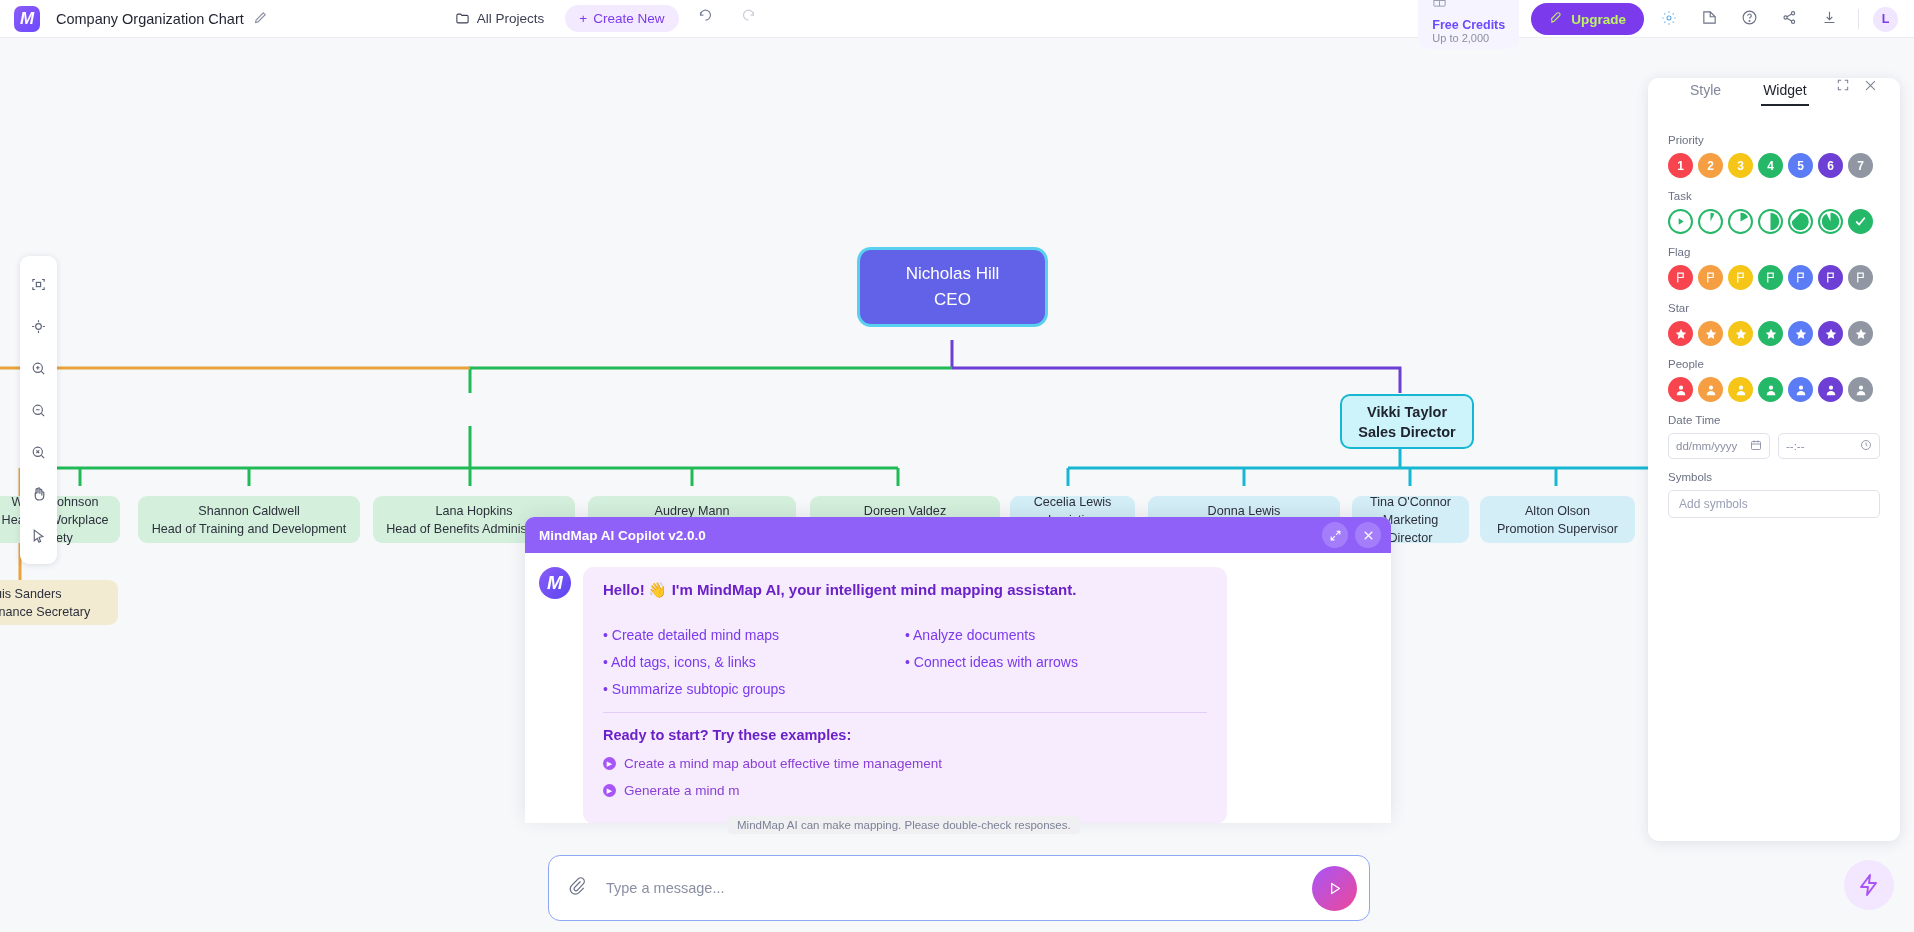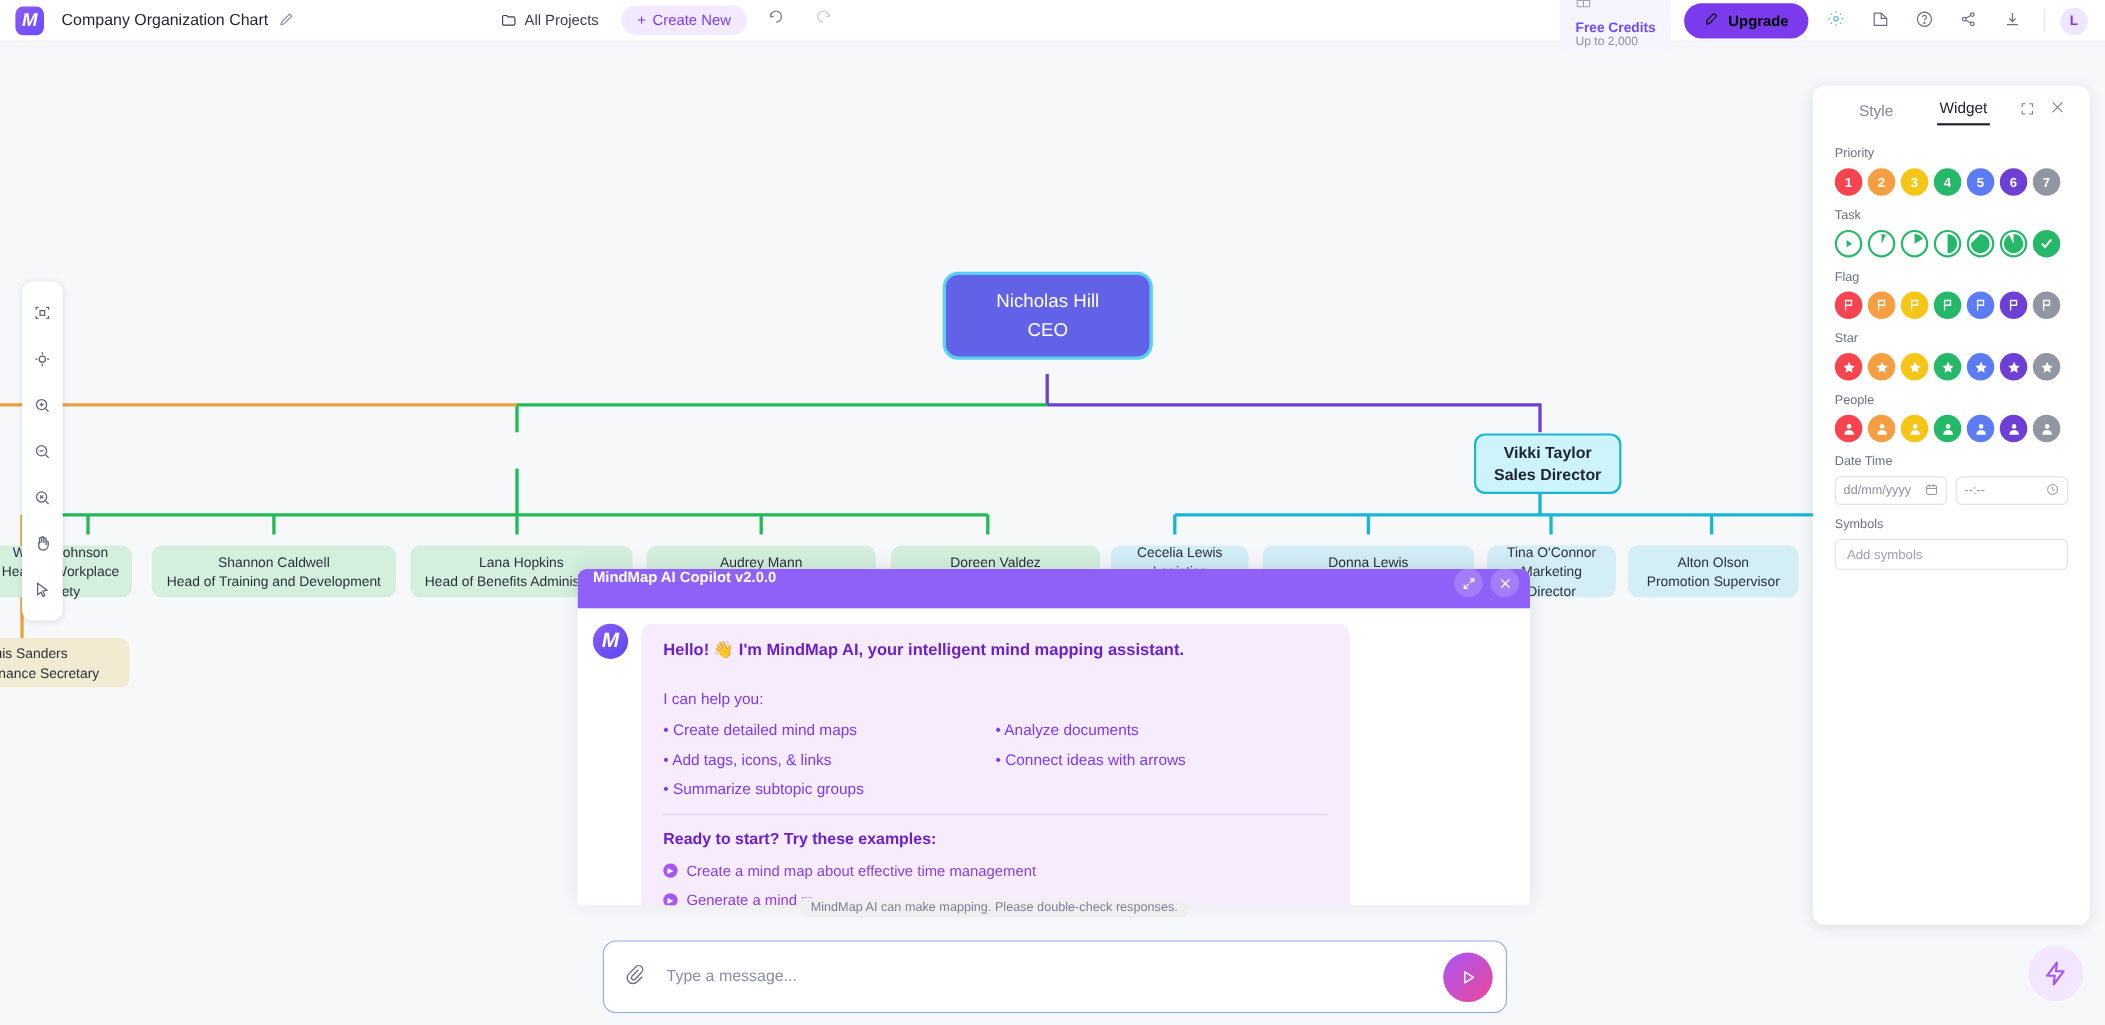--- a/index.html
+++ b/index.html
@@ -40,21 +40,21 @@
   .hdr-right { position: absolute; right: 0; top: 0; height: 38px; display: flex; align-items: center; }
   .credits {
     display: flex; align-items: flex-start; gap: 8px; background: #f6f4fe;
     padding: 4px 14px; border-radius: 9px; flex-direction: column;
   }
   .credits .gift { color: #9aa0b4; font-size: 14px; }
   .cr-l1 { font-size: 12.5px; color: #6d4aff; font-weight: 600; line-height: 13px; }
   .cr-l2 { font-size: 11px; color: #8b8fa3; line-height: 13px; }
   .upgrade {
     display: flex; align-items: center; gap: 7px; margin-left: 12px;
-    background: #7c3aed; color: #000000; font-size: 13.5px; font-weight: 600;
+    background: #7c3aed; color: #bef264; font-size: 13.5px; font-weight: 600;
     padding: 7px 18px; border-radius: 17px;
   }
   .hicon { width: 30px; text-align: center; color: #6b7183; font-size: 15px; margin-left: 10px; }
   .hdivider { width: 1px; height: 20px; background: #e3e5ec; margin-left: 14px; }
   .avatar {
     width: 25px; height: 25px; border-radius: 50%; background: #f0e6ff;
     color: #7c3aed; font-size: 12.5px; font-weight: 600;
     display: flex; align-items: center; justify-content: center;
     margin: 0 16px 0 14px;
   }
@@ -95,21 +95,21 @@
     width: 37px; height: 42px; display: flex; align-items: center; justify-content: center;
     color: #5d6377;
   }
 
   
   .rpanel {
     position: absolute; right: 14px; top: 78px; width: 252px; height: 763px;
     background: #fff; border-radius: 11px; box-shadow: 0 2px 14px rgba(30,35,60,.11);
     z-index: 50; padding: 0 20px;
   }
-  .rp-tabs { display: flex; align-items: center; height: 44px; position: relative; }
+  .rp-tabs { display: flex; align-items: flex-start; height: 44px; position: relative; }
   .rp-tab { font-size: 14px; color: #80869a; padding: 4px 2px; }
   .rp-tab.t1 { margin-left: 20px; }
   .rp-tab.active { color: #20242f; font-weight: 500; border-bottom: 2px solid #20242f; padding-bottom: 6px; margin-left: 38px; }
   .rp-ic { position: absolute; color: #7b8095; font-size: 14px; }
   .rp-ic.expand { right: 30px; }
   .rp-ic.close { right: 2px; font-size: 16px; }
   .sec-lbl { font-size: 11.5px; color: #6b7183; margin: 12px 0 7px 0; }
   .chips { display: flex; gap: 5px; }
   .chip {
     width: 25px; height: 25px; border-radius: 50%; display: flex;
@@ -129,21 +129,21 @@
     font-size: 12px; color: #9aa0b4;
   }
 
   
   .copilot {
     position: absolute; left: 525px; top: 517px; width: 866px; height: 306px;
     background: #fff; border-radius: 9px 9px 0 0; z-index: 45;
     box-shadow: 0 -2px 18px rgba(30,35,60,.10); overflow: hidden;
   }
   .cp-head {
-    height: 36px; background: #9061f9; display: flex; 
+    height: 36px; background: #9061f9; display: flex; align-items: center;
     padding: 0 10px 0 14px; color: #fff;
   }
   .cp-title { font-size: 13.5px; font-weight: bold; flex: 1; }
   .cp-btn {
     width: 26px; height: 26px; border-radius: 50%; background: rgba(255,255,255,.18);
     display: flex; align-items: center; justify-content: center; margin-left: 7px;
     color: #fff; font-size: 14px;
   }
   .cp-body { padding: 14px 0 0 14px; display: flex; gap: 12px; }
   .cp-ava {
@@ -640,21 +640,20 @@
       <div class="cp-btn">
         <svg width="13" height="13" viewBox="0 0 24 24" fill="none" stroke="currentColor" stroke-width="2.2">
             <path d="M5 5l14 14M19 5L5 19"></path>
           </svg>
       </div>
     </div>
     <div class="cp-body">
       <div class="cp-ava">M</div>
       <div class="bubble">
         <div class="b-h">Hello! 👋 I'm MindMap AI, your intelligent mind mapping assistant.</div>
-        <div class="b-s">I can help you:</div>
         <div class="b-cols">
           <div class="b-col">
             <div class="b-li">• <span>Create detailed mind maps</span></div>
             <div class="b-li">• <span>Add tags, icons, &amp; links</span></div>
             <div class="b-li">• <span>Summarize subtopic groups</span></div>
           </div>
           <div class="b-col">
             <div class="b-li">• <span>Analyze documents</span></div>
             <div class="b-li">• <span>Connect ideas with arrows</span></div>
           </div>

